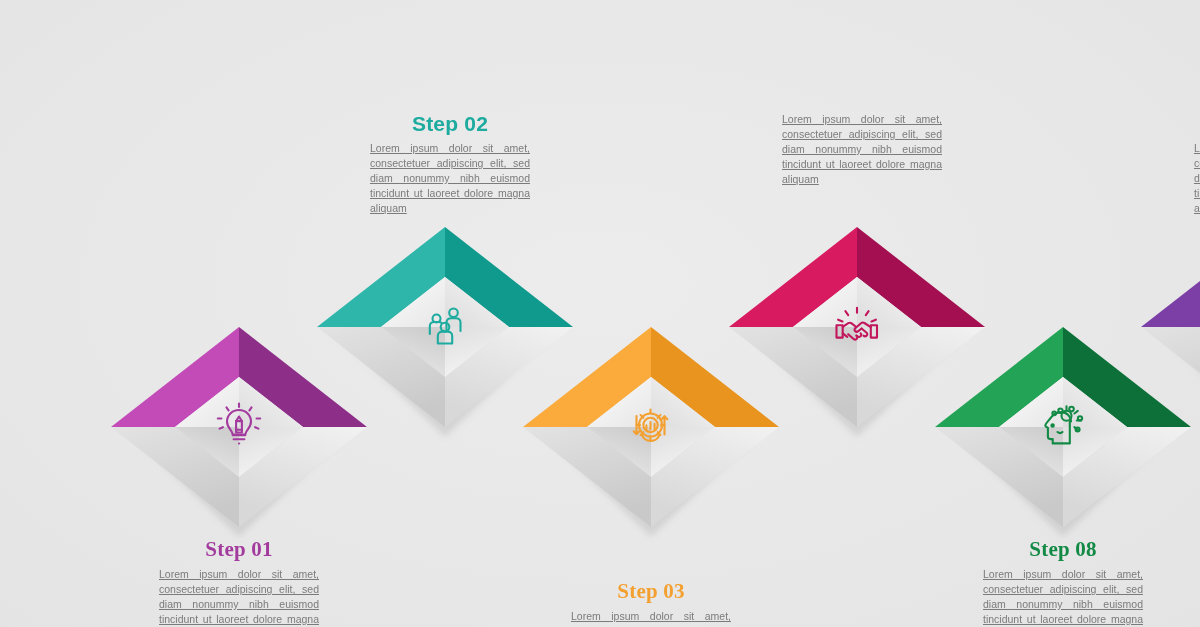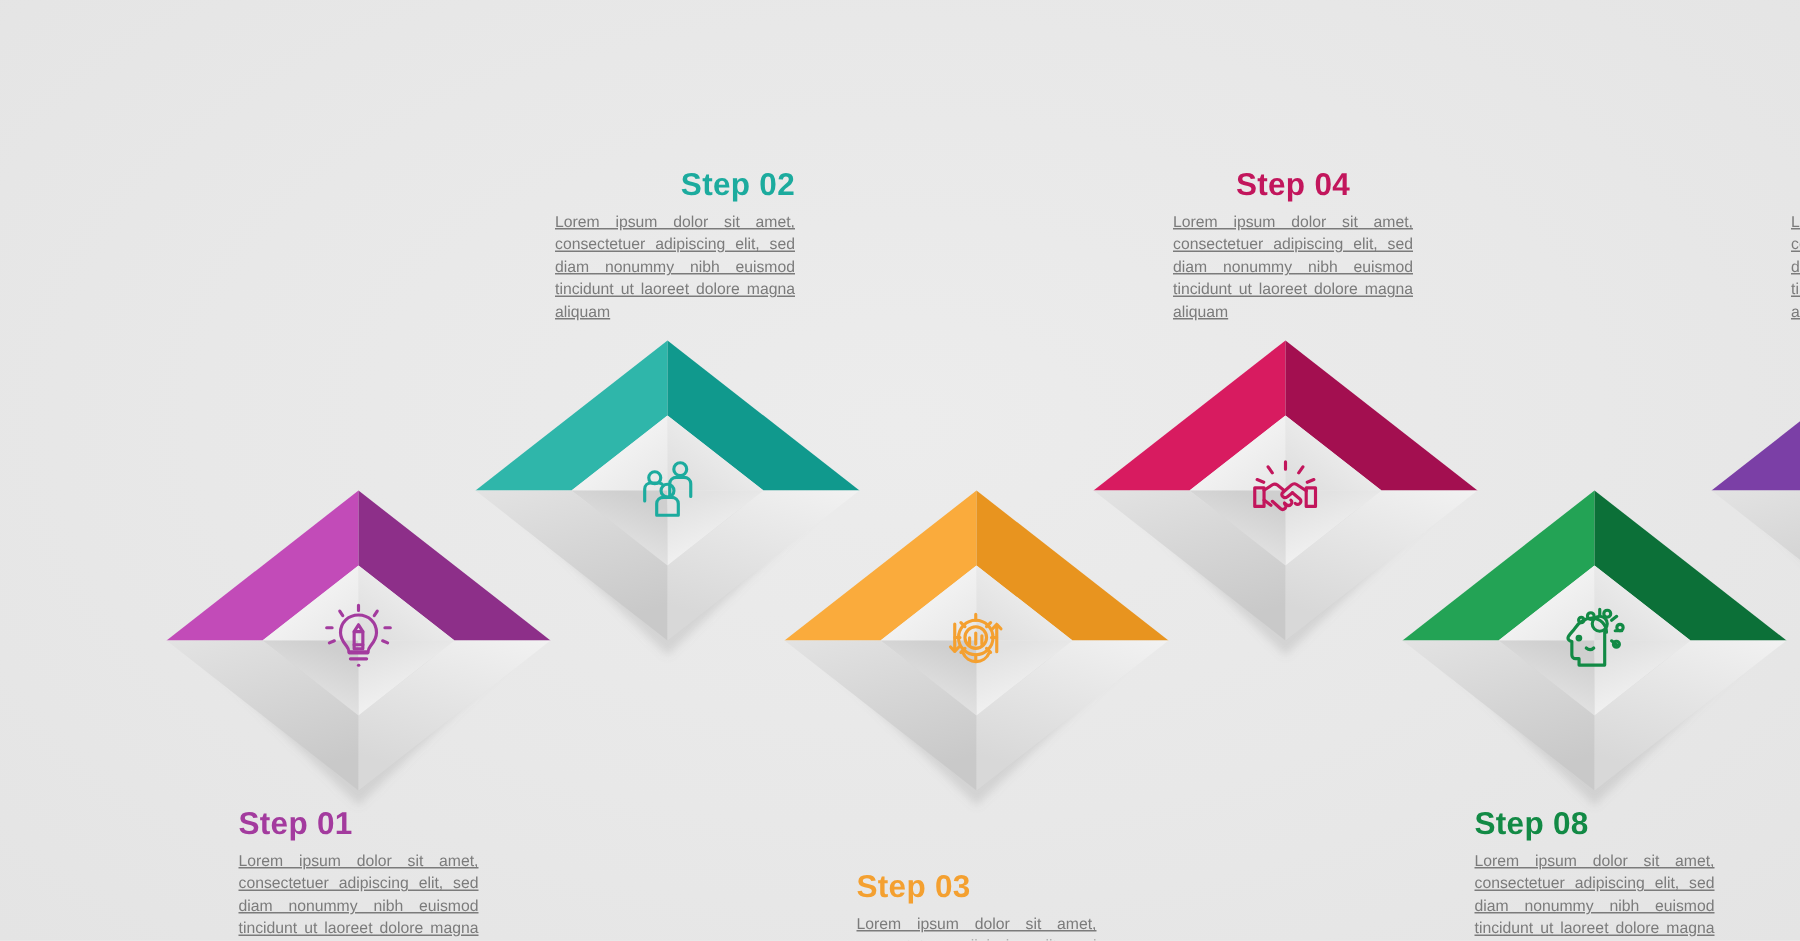--- a/index.html
+++ b/index.html
@@ -42,21 +42,21 @@
     font-size: 10.5px;
     line-height: 1.42;
     color: #7b7b7b;
     margin: 0;
     text-align: justify;
     text-align-last: left;
     hyphens: none;
     text-decoration: underline;
   }
   .textblock.row-top .step-title { text-align: center; }
-  .textblock.row-bottom .step-title { text-align: left; }
+  .textblock.row-bottom .step-title { text-align: center; font-family: Liberation Serif, serif; }
 
   
   #diamonds {
     position: absolute;
     left: 0;
     top: 0;
     width: 1200px;
     height: 627px;
   }
 
@@ -267,29 +267,28 @@
       </svg>
       </div>
     </div>
 
   <div id="text-layer">
       <div class="textblock row-bottom" style="width: 160px; left: 159px; top: 538px;">
         <div class="step-title" style="color: rgb(163, 59, 158);">Step 01</div>
         <div class="step-body" style="color: rgb(123, 123, 123);">Lorem ipsum dolor sit amet, consectetuer adipiscing elit, sed diam nonummy nibh euismod tincidunt ut laoreet dolore magna aliquam</div>
       </div>
       <div class="textblock row-top" style="width: 160px; left: 370px; top: 112px;">
-        <div class="step-title" style="color: rgb(28, 171, 158); text-align: right;">Step 02</div>
+        <div class="step-title" style="color: rgb(28, 171, 158);">Step 02</div>
         <div class="step-body" style="color: rgb(123, 123, 123);">Lorem ipsum dolor sit amet, consectetuer adipiscing elit, sed diam nonummy nibh euismod tincidunt ut laoreet dolore magna aliquam</div>
       </div>
       <div class="textblock row-bottom" style="width: 160px; left: 571px; top: 538px;">
         <div class="step-title" style="color: rgb(244, 160, 48); margin-top: 42px;">Step 03</div>
         <div class="step-body" style="color: rgb(123, 123, 123);">Lorem ipsum dolor sit amet, consectetuer adipiscing elit, sed diam nonummy nibh euismod tincidunt ut laoreet dolore magna aliquam</div>
       </div>
       <div class="textblock row-top" style="width: 160px; left: 782px; top: 112px;">
-        <div class="step-title" style="color: rgb(194, 22, 92);">Step 04</div>
         <div class="step-body" style="color: rgb(123, 123, 123);">Lorem ipsum dolor sit amet, consectetuer adipiscing elit, sed diam nonummy nibh euismod tincidunt ut laoreet dolore magna aliquam</div>
       </div>
       <div class="textblock row-bottom" style="width: 160px; left: 983px; top: 538px;">
         <div class="step-title" style="color: rgb(18, 138, 69);">Step 08</div>
         <div class="step-body" style="color: rgb(123, 123, 123);">Lorem ipsum dolor sit amet, consectetuer adipiscing elit, sed diam nonummy nibh euismod tincidunt ut laoreet dolore magna aliquam</div>
       </div>
       <div class="textblock row-top" style="width: 160px; left: 1194px; top: 112px;">
         <div class="step-title" style="color: rgb(106, 44, 145);">Step 06</div>
         <div class="step-body" style="color: rgb(123, 123, 123);">Lorem ipsum dolor sit amet, consectetuer adipiscing elit, sed diam nonummy nibh euismod tincidunt ut laoreet dolore magna aliquam</div>
       </div>

